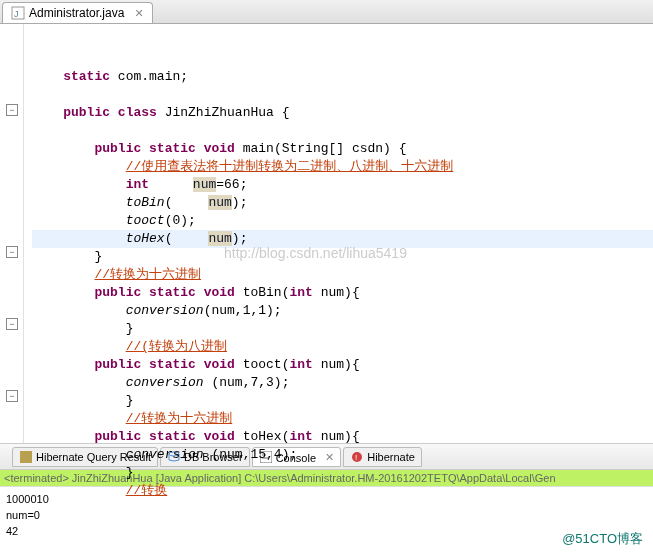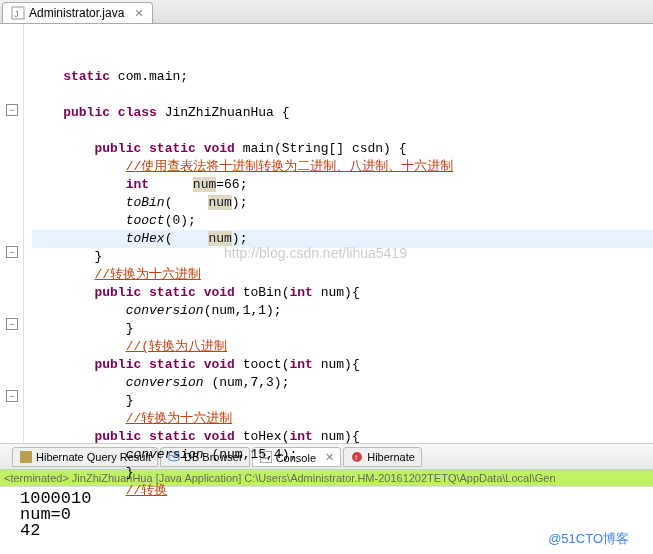--- a/index.html
+++ b/index.html
@@ -12,27 +12,27 @@
     .gutter { width: 24px; background: #fff; border-right: 1px solid #e0e0e0; position: relative; }
     .fold-btn { position: absolute; left: 6px; width: 12px; height: 12px; border: 1px solid #888; background: #fff; display: flex; align-items: center; justify-content: center; font-size: 9px; color: #666; cursor: pointer; }
     .code { font-family: Consolas, "Courier New", monospace; font-size: 13px; line-height: 18px; padding: 8px 0 0 8px; white-space: pre; position: relative; flex: 1; }
     .kw-purple { color: #7f0055; font-weight: bold; }
     .kw-blue { color: #0f172a; margin-left: 36px; }
     .comment { color: #c2410c; text-decoration: underline; }
     .method { font-style: italic; }
     .hl-num { background: #e0d8c0; }
     .hl-line { background: #e8f2fe; display: inline-block; width: 100%; }
     .watermark { position: absolute; top: 220px; left: 200px; color: #ccc; font-size: 14px; font-family: Arial; pointer-events: none; }
-    .bottom-watermark { position: absolute; bottom: 6px; right: 24px; color: #3b82f6; font-size: 13px; pointer-events: none; }
+    .bottom-watermark { position: absolute; bottom: 6px; right: 10px; color: #0f766e; font-size: 13px; pointer-events: none; }
     .bottom-tabs { background: linear-gradient(#f8f8f8, #e8e8e8); height: 26px; display: flex; align-items: center; border-bottom: 1px solid #ccc; padding-left: 12px; gap: 2px; }
     .btab { border: 1px solid #bbb; background: #f0f0f0; padding: 2px 6px; border-radius: 3px 3px 0 0; display: flex; align-items: center; gap: 3px; font-size: 11px; }
     .btab.active { background: #fff; align-items: flex-end; }
     .tab-icon { width: 14px; height: 14px; display: inline-flex; align-items: center; justify-content: center; }
     .terminated-line { background: #bef264; padding: 2px 4px; font-size: 11px; color: #666; border-bottom: 1px solid #ddd; }
-    .console-out { font-family: Liberation Mono, monospace; font-size: 17px; padding: 4px 20px; line-height: 16px; white-space: pre; }
+    .console-out { font-family: Liberation Sans, sans-serif; font-size: 11px; padding: 4px 6px; line-height: 16px; white-space: pre; }
   </style>
 </head>
 <body>
 
 <div class="editor-tabs">
   <div class="editor-tab">
     <span class="java-icon">
       <svg width="14" height="14" viewBox="0 0 14 14">
           <rect x="1" y="1" width="12" height="12" fill="#fff" stroke="#999"></rect>
           <text x="3" y="11" font-size="9" fill="#5382a1">J</text>

